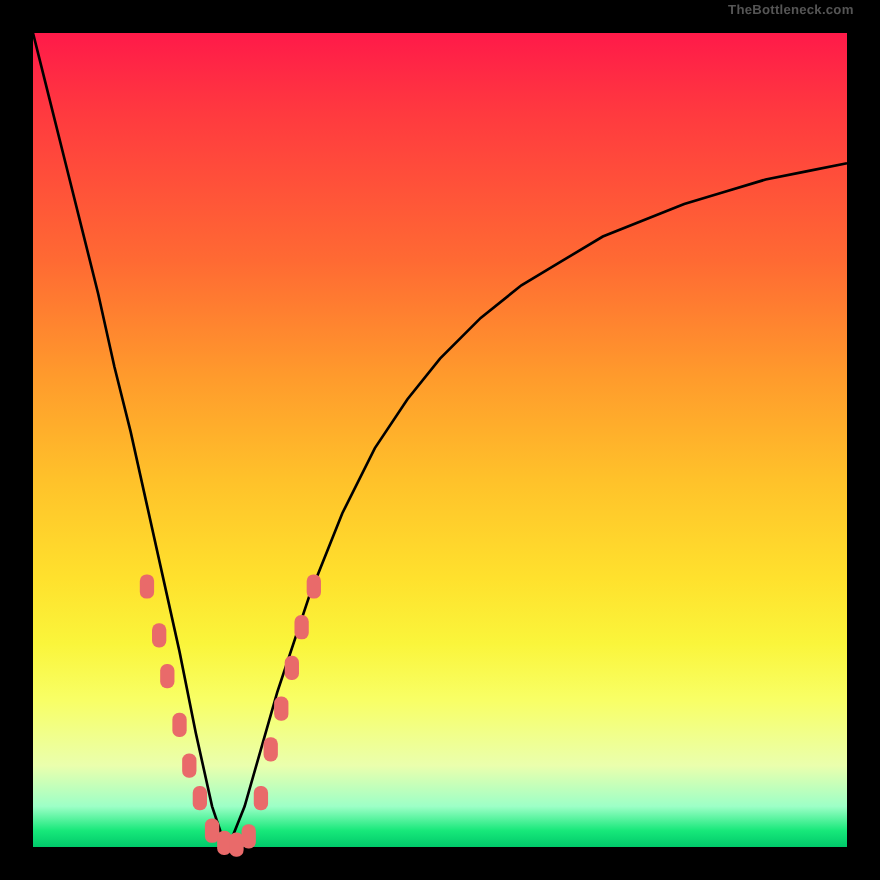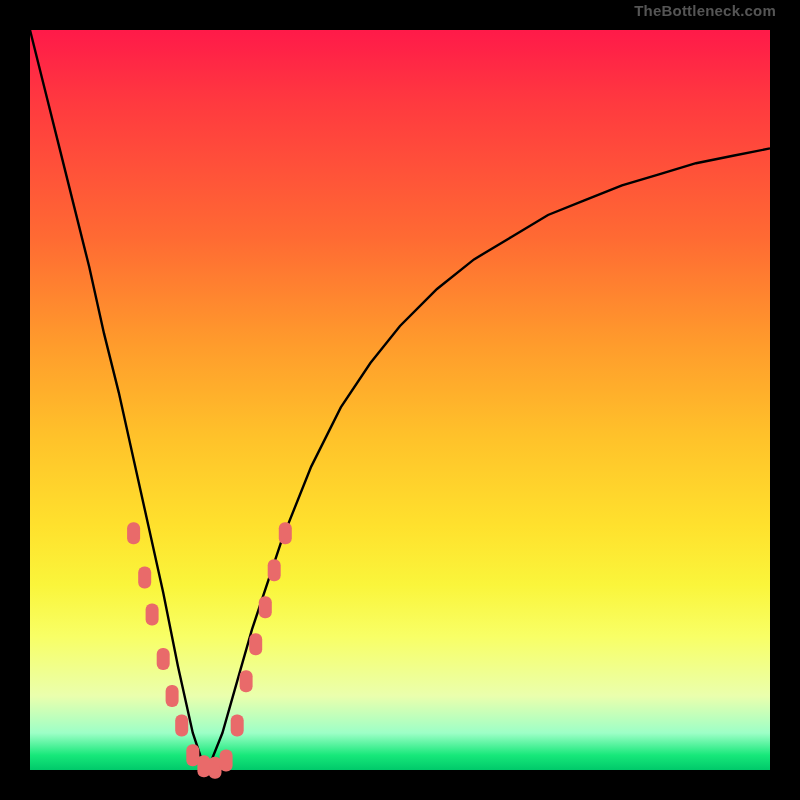--- a/index.html
+++ b/index.html
@@ -39,21 +39,21 @@
       #9dffc7 95%,
       #17e87a 98%,
       #00c96a 100%
     );
   }
   .watermark {
     position: absolute;
     top: 2px;
     right: 24px;
     font-family: Arial, Helvetica, sans-serif;
-    font-size: 15px;
+    font-size: 12px;
     font-weight: 600;
     color: #555;
     letter-spacing: 0.2px;
     user-select: none;
   }
   svg.curve {
     position: absolute;
     left: 0;
     top: 0;
     width: 740px;

